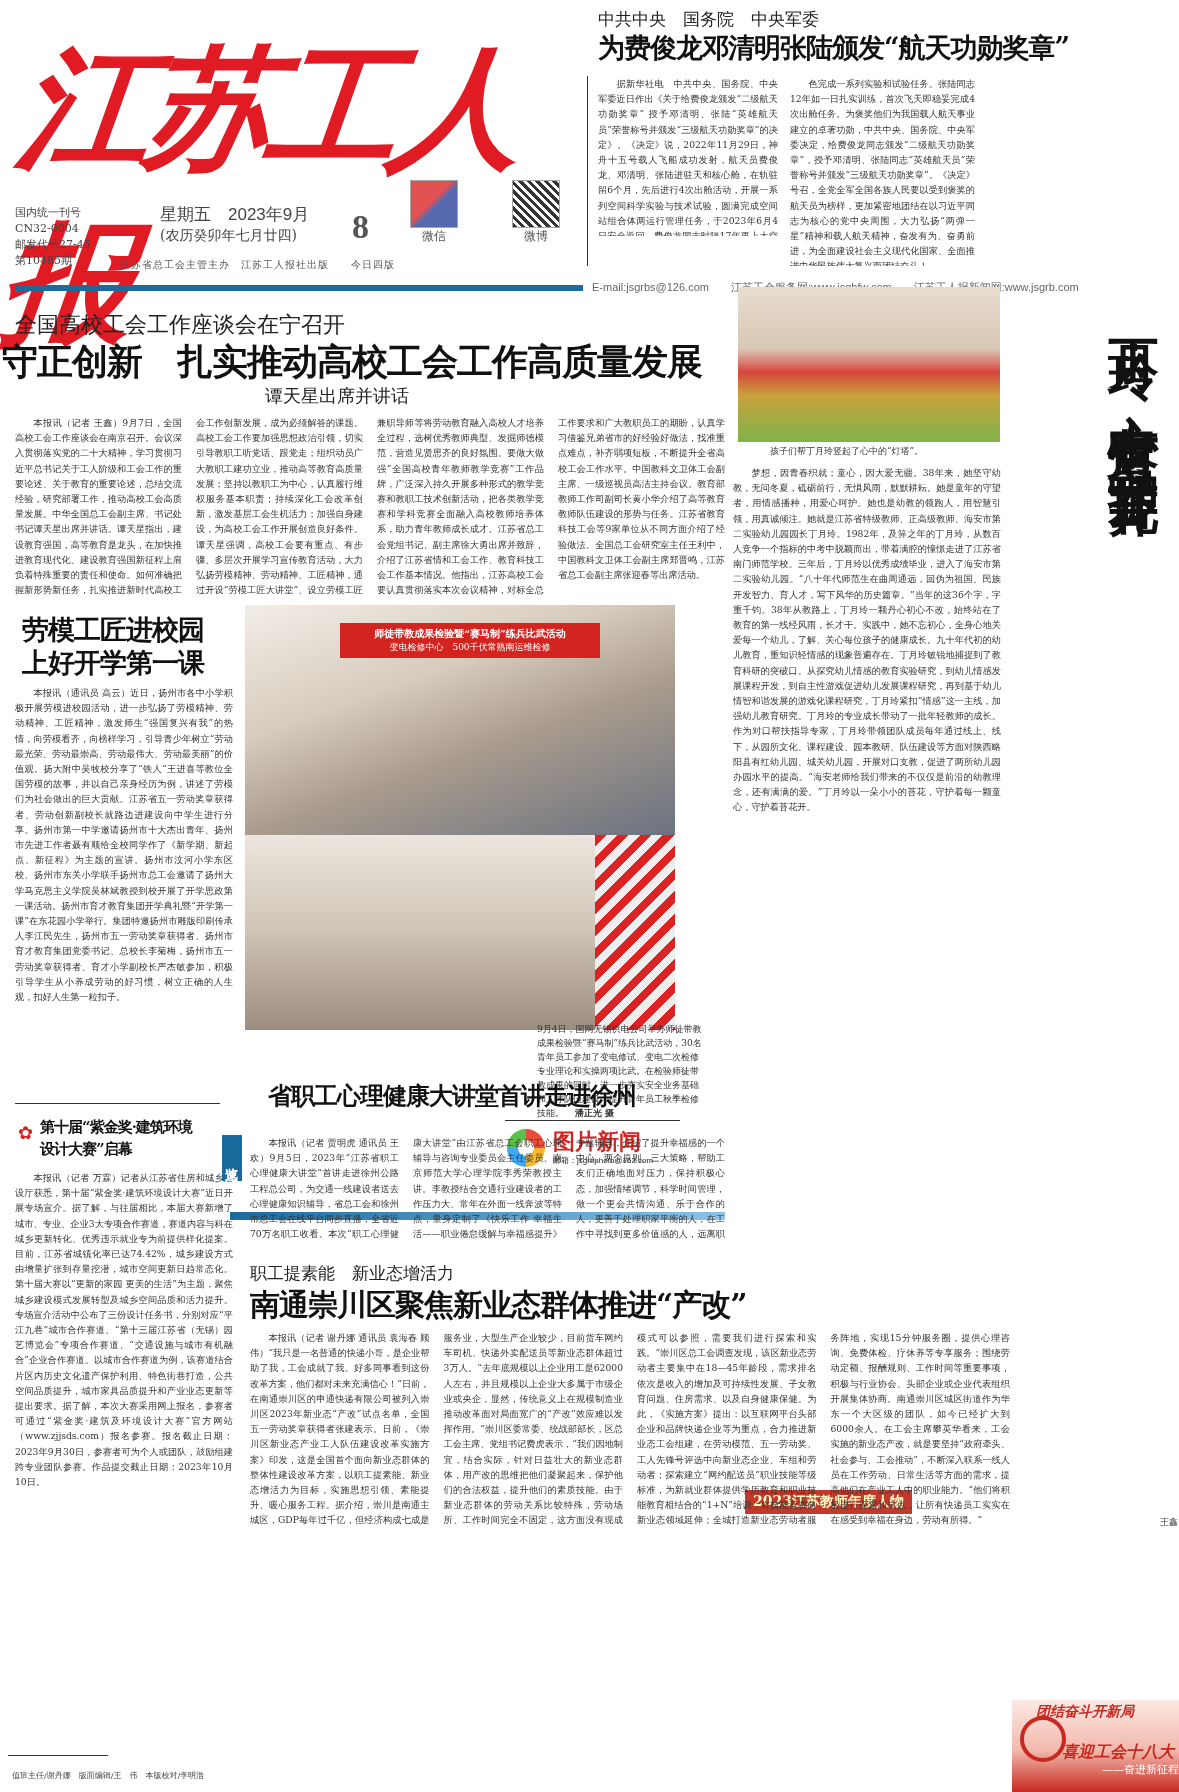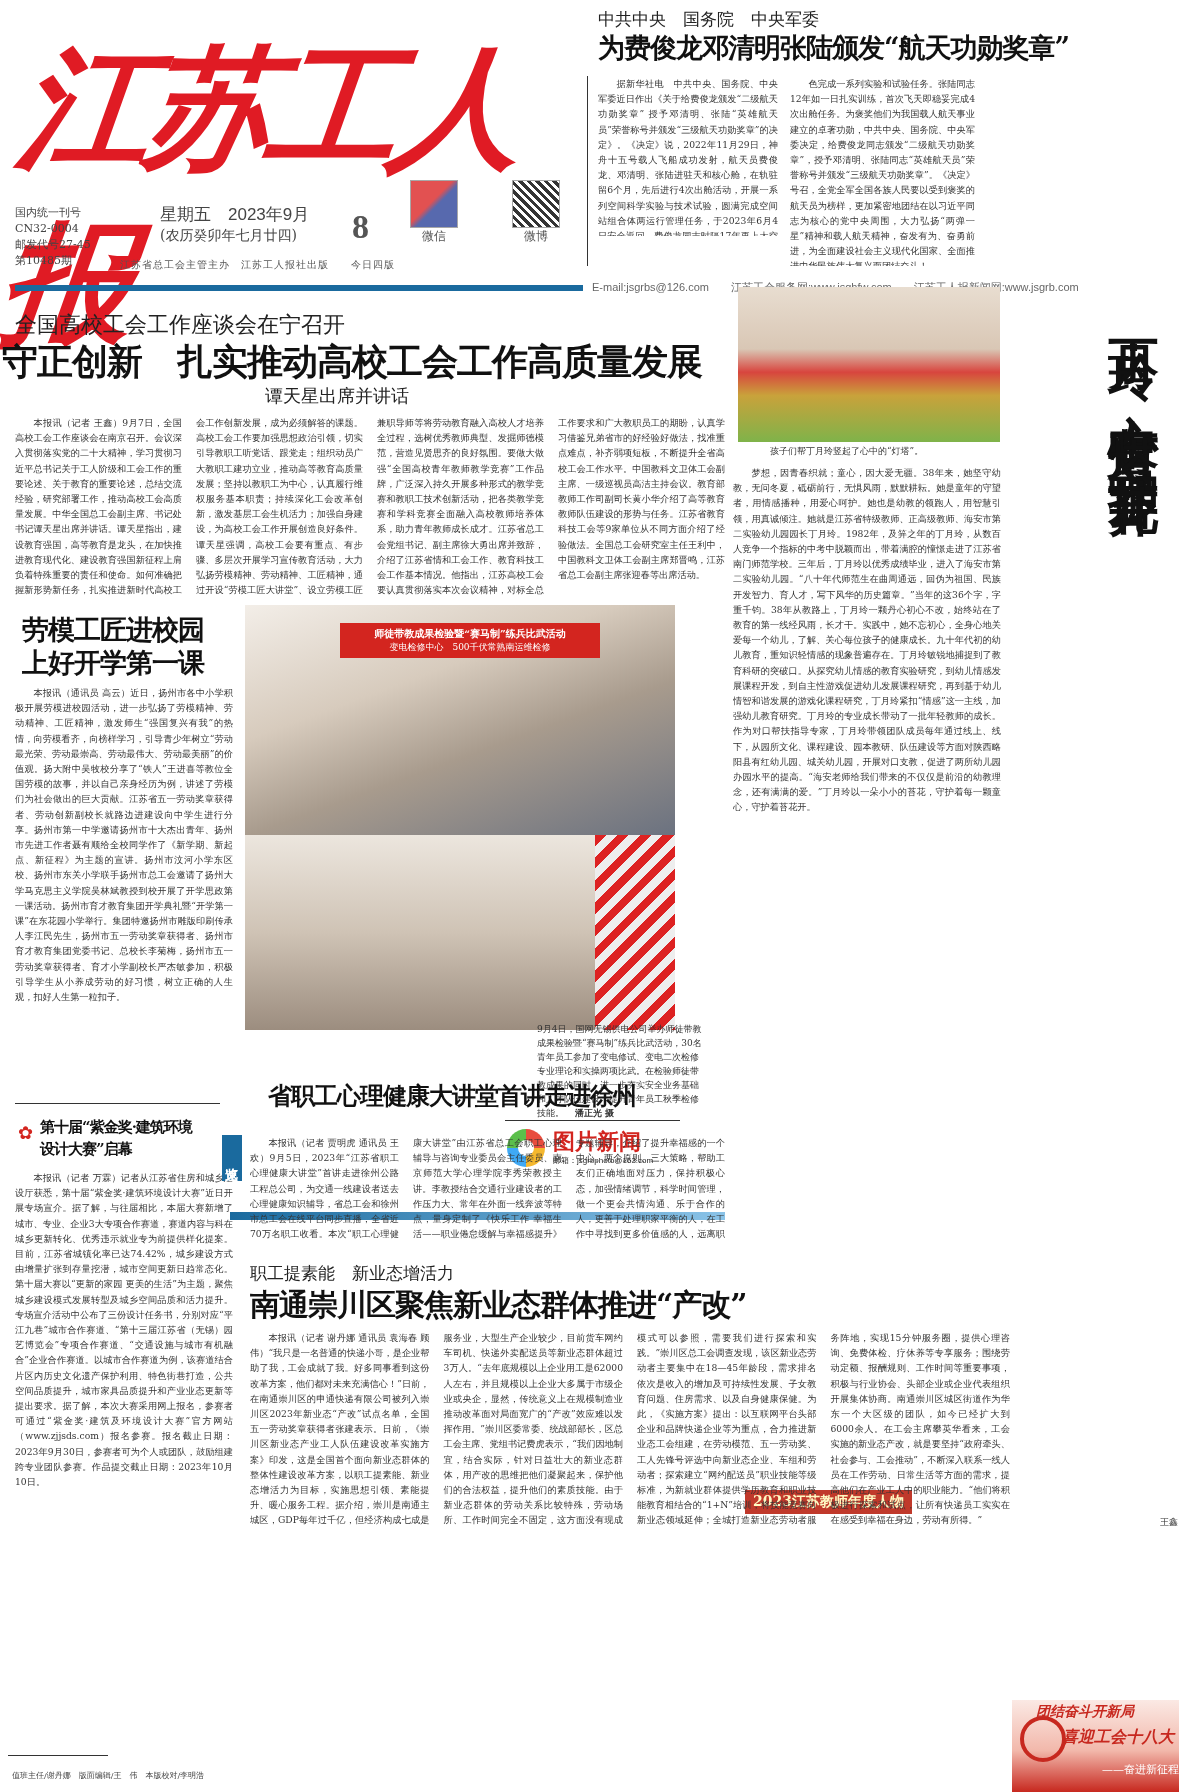--- a/index.html
+++ b/index.html
@@ -127,15 +127,15 @@
   </div>
 
 <div class="abs kicker" style="left:250px;top:1262px;font-size:17px">职工提素能　新业态增活力</div>
 <div class="abs hed" style="left:250px;top:1285px;font-size:30px;white-space:nowrap">南通崇川区聚焦新业态群体推进“产改”</div>
 <div class="abs body-text" style="left:250px;top:1330px;width:760px;height:462px;column-count:4">
     <p>本报讯（记者 谢丹娜 通讯员 袁海春 顾伟）“我只是一名普通的快递小哥，是企业帮助了我，工会成就了我。好多同事看到这份改革方案，他们都对未来充满信心！”日前，在南通崇川区的申通快递有限公司被列入崇川区2023年新业态“产改”试点名单，全国五一劳动奖章获得者张建表示。日前，《崇川区新业态产业工人队伍建设改革实施方案》印发，这是全国首个面向新业态群体的整体性建设改革方案，以职工提素能、新业态增活力为目标，实施思想引领、素能提升、暖心服务工程。据介绍，崇川是南通主城区，GDP每年过千亿，但经济构成七成是服务业，大型生产企业较少，目前货车网约车司机、快递外卖配送员等新业态群体超过3万人。“去年底规模以上企业用工是62000人左右，并且规模以上企业大多属于市级企业或央企，显然，传统意义上在规模制造业推动改革面对局面宽广的“产改”效应难以发挥作用。”崇川区委常委、统战部部长，区总工会主席、党组书记费虎表示，“我们因地制宜，结合实际，针对日益壮大的新业态群体，用产改的思维把他们凝聚起来，保护他们的合法权益，提升他们的素质技能。由于新业态群体的劳动关系比较特殊，劳动场所、工作时间完全不固定，这方面没有现成模式可以参照，需要我们进行探索和实践。”崇川区总工会调查发现，该区新业态劳动者主要集中在18—45年龄段，需求排名依次是收入的增加及可持续性发展、子女教育问题、住房需求、以及自身健康保健。为此，《实施方案》提出：以互联网平台头部企业和品牌快递企业等为重点，合力推进新业态工会组建，在劳动模范、五一劳动奖、工人先锋号评选中向新业态企业、车组和劳动者；探索建立“网约配送员”职业技能等级标准，为新就业群体提供学历教育和职业技能教育相结合的“1+N”培训，将技能竞赛向新业态领域延伸；全城打造新业态劳动者服务阵地，实现15分钟服务圈，提供心理咨询、免费体检、疗休养等专享服务；围绕劳动定额、报酬规则、工作时间等重要事项，积极与行业协会、头部企业或企业代表组织开展集体协商。南通崇川区城区街道作为华东一个大区级的团队，如今已经扩大到6000余人。在工会主席攀英华看来，工会实施的新业态产改，就是要坚持“政府牵头、社会参与、工会推动”，不断深入联系一线人员在工作劳动、日常生活等方面的需求，提高他们在产业工人中的职业能力。“他们将积极进行探索和试点，让所有快递员工实实在在感受到幸福在身边，劳动有所得。”</p>
   </div>
 <div class="abs" style="left:1012px;top:1700px;width:167px;height:92px;background:linear-gradient(180deg,#fbe9e4 0,#f2b8ab 55%,#c7281f 100%)">
   <div style="position:absolute;left:8px;top:16px;width:46px;height:46px;border-radius:50%;border:4px solid #c7281f"></div>
   <div style="position:absolute;left:24px;top:3px;color:#c7281f;font-size:14px;font-weight:bold;font-style:italic">团结奋斗开新局</div>
-  <div style="position:absolute;left:50px;top:27px;color:#c7281f;font-size:16px;font-weight:bold;font-style:italic">喜迎工会十八大</div>
+  <div style="position:absolute;left:50px;top:42px;color:#c7281f;font-size:16px;font-weight:bold;font-style:italic">喜迎工会十八大</div>
   <div style="position:absolute;left:90px;top:62px;color:#fff;font-size:11px">——奋进新征程</div>
 </div>
 
 </body></html>

